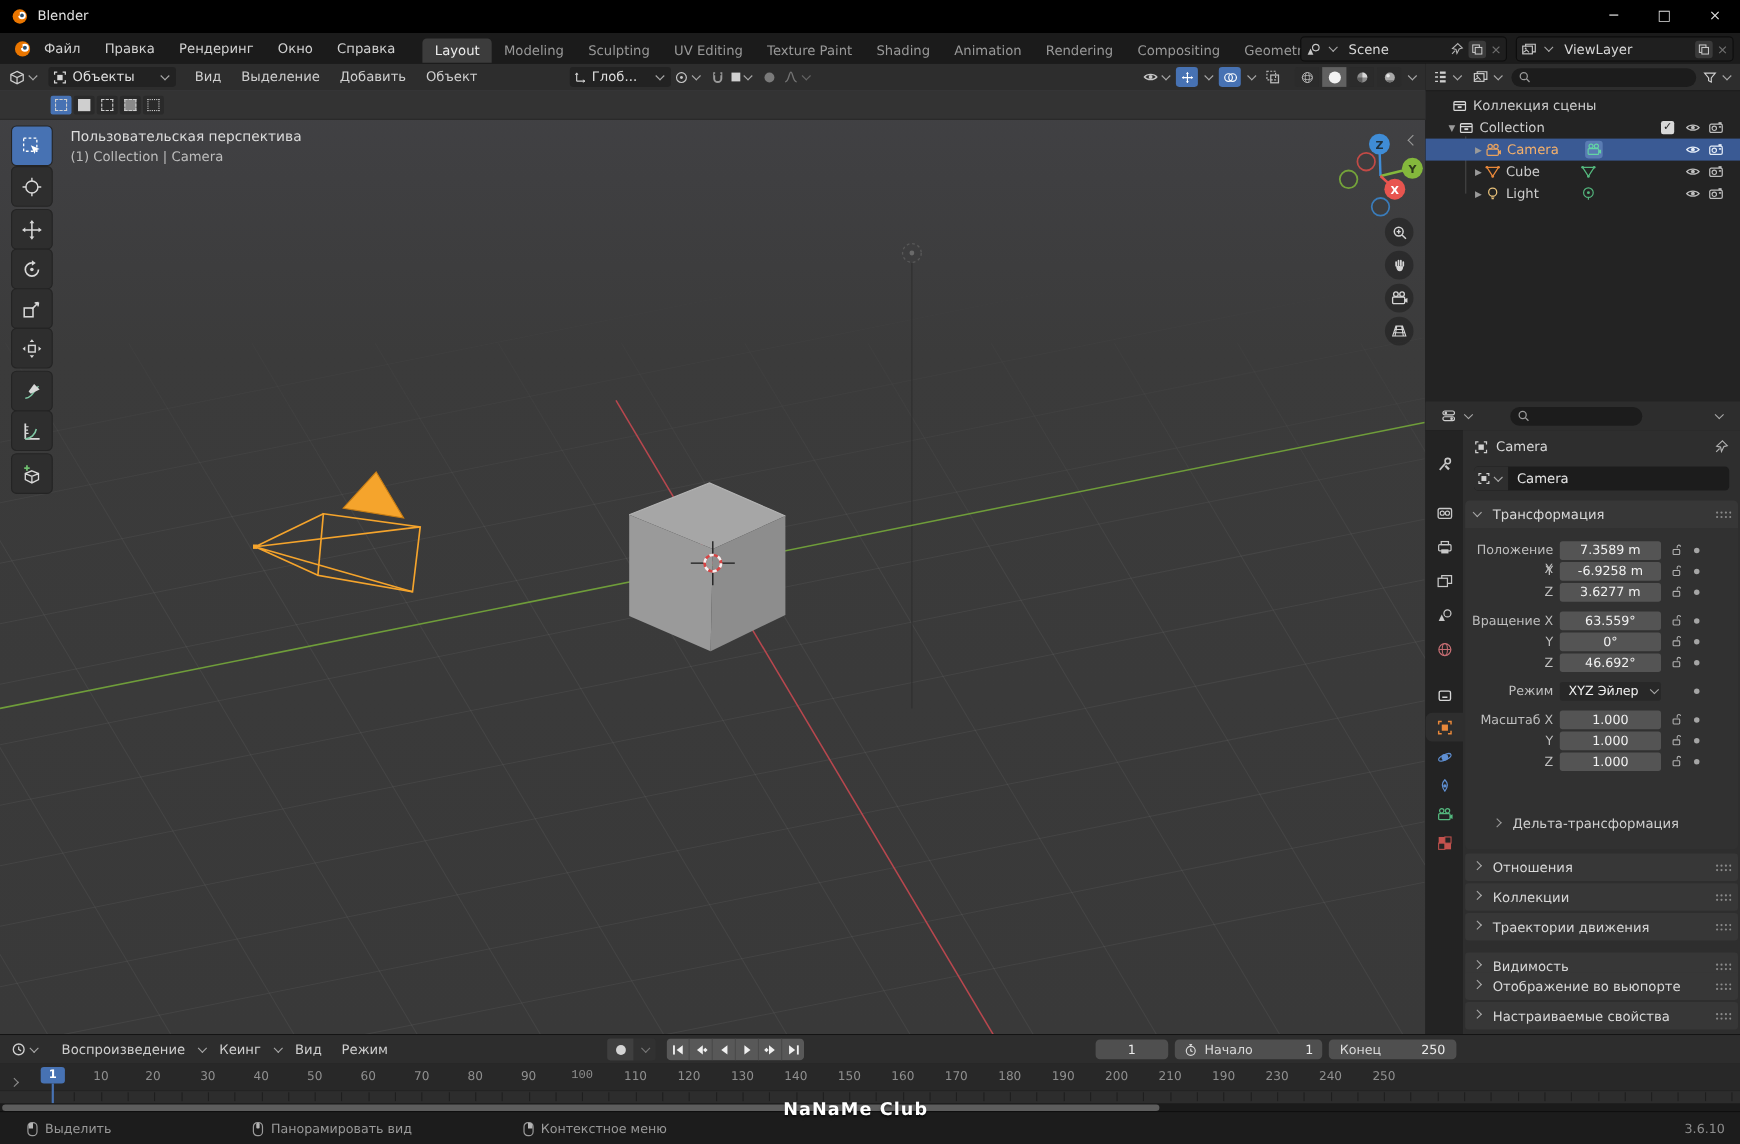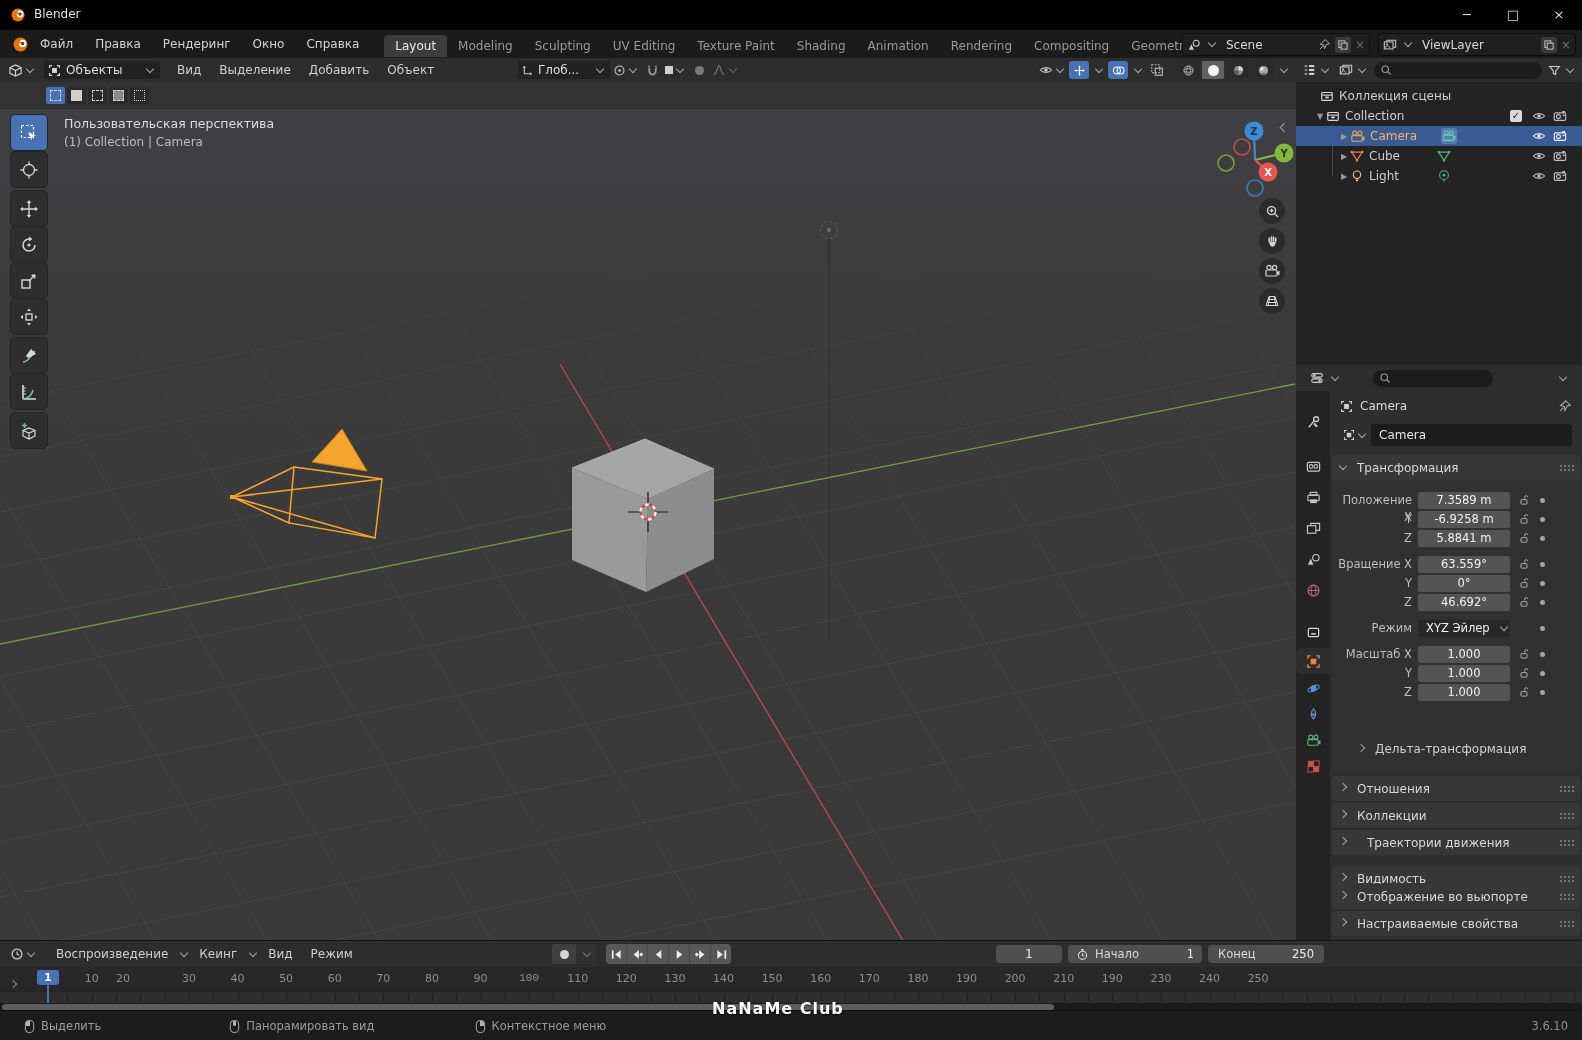--- a/index.html
+++ b/index.html
@@ -1038,21 +1038,21 @@
           <span class="pfield">-6.9258 m</span>
           <span class="plock ic">
             <svg width="12" height="12">
               <use href="#i-lock"></use>
             </svg>
           </span>
           <span class="adot"></span>
         </div>
       <div class="prow" style="left:0;top:50px;width:248px">
           <span class="plabel">Z</span>
-          <span class="pfield">5.8841 m</span>
+          <span class="pfield">3.6277 m</span>
           <span class="plock ic">
             <svg width="12" height="12">
               <use href="#i-lock"></use>
             </svg>
           </span>
           <span class="adot"></span>
         </div>
 
       <div class="prow" style="left:0;top:76px;width:248px">
           <span class="plabel">Вращение X</span>
@@ -1144,21 +1144,21 @@
         <span class="chev rt sm" style="margin-left:8px"></span>
         <span style="margin-left:8px">Коллекции</span>
         <span class="ic" style="margin-left:auto;margin-right:6px">
           <svg width="16" height="16" color="#8a8a8a">
             <use href="#i-dots"></use>
           </svg>
         </span>
       </div>
     <div class="pnl" style="top:439px">
         <span class="chev rt sm" style="margin-left:8px"></span>
-        <span style="margin-left:18px">Траектории движения</span>
+        <span style="margin-left:8px">Траектории движения</span>
         <span class="ic" style="margin-left:auto;margin-right:6px">
           <svg width="16" height="16" color="#8a8a8a">
             <use href="#i-dots"></use>
           </svg>
         </span>
       </div>
     <div class="pnl" style="top:475px">
         <span class="chev rt sm" style="margin-left:8px"></span>
         <span style="margin-left:8px">Видимость</span>
         <span class="ic" style="margin-left:auto;margin-right:6px">
@@ -1265,21 +1265,21 @@
         <span style="margin-left:auto">250</span>
       </div>
     </div>
   </div>
 
   <div id="ruler">
     <span class="abs chev rt sm" style="left:6px;top:14px;border-color:#8a8a8a"></span>
     <div id="track"></div>
     <div id="ticks-holder">
         <span class="tick" style="left: 91.74px;">10</span>
-        <span class="tick" style="left: 123px;">20</span>
+        <span class="tick" style="left: 139px;">20</span>
         <span class="tick" style="left: 188.94px;">30</span>
         <span class="tick" style="left: 237.54px;">40</span>
         <span class="tick" style="left: 286.14px;">50</span>
         <span class="tick" style="left: 334.74px;">60</span>
         <span class="tick" style="left: 383.34px;">70</span>
         <span class="tick" style="left: 431.94px;">80</span>
         <span class="tick" style="left: 480.54px;">90</span>
         <span class="tick" style="left: 529.14px; font-family: Liberation Mono, monospace;">100</span>
         <span class="tick" style="left: 577.74px;">110</span>
         <span class="tick" style="left: 626.34px;">120</span>

